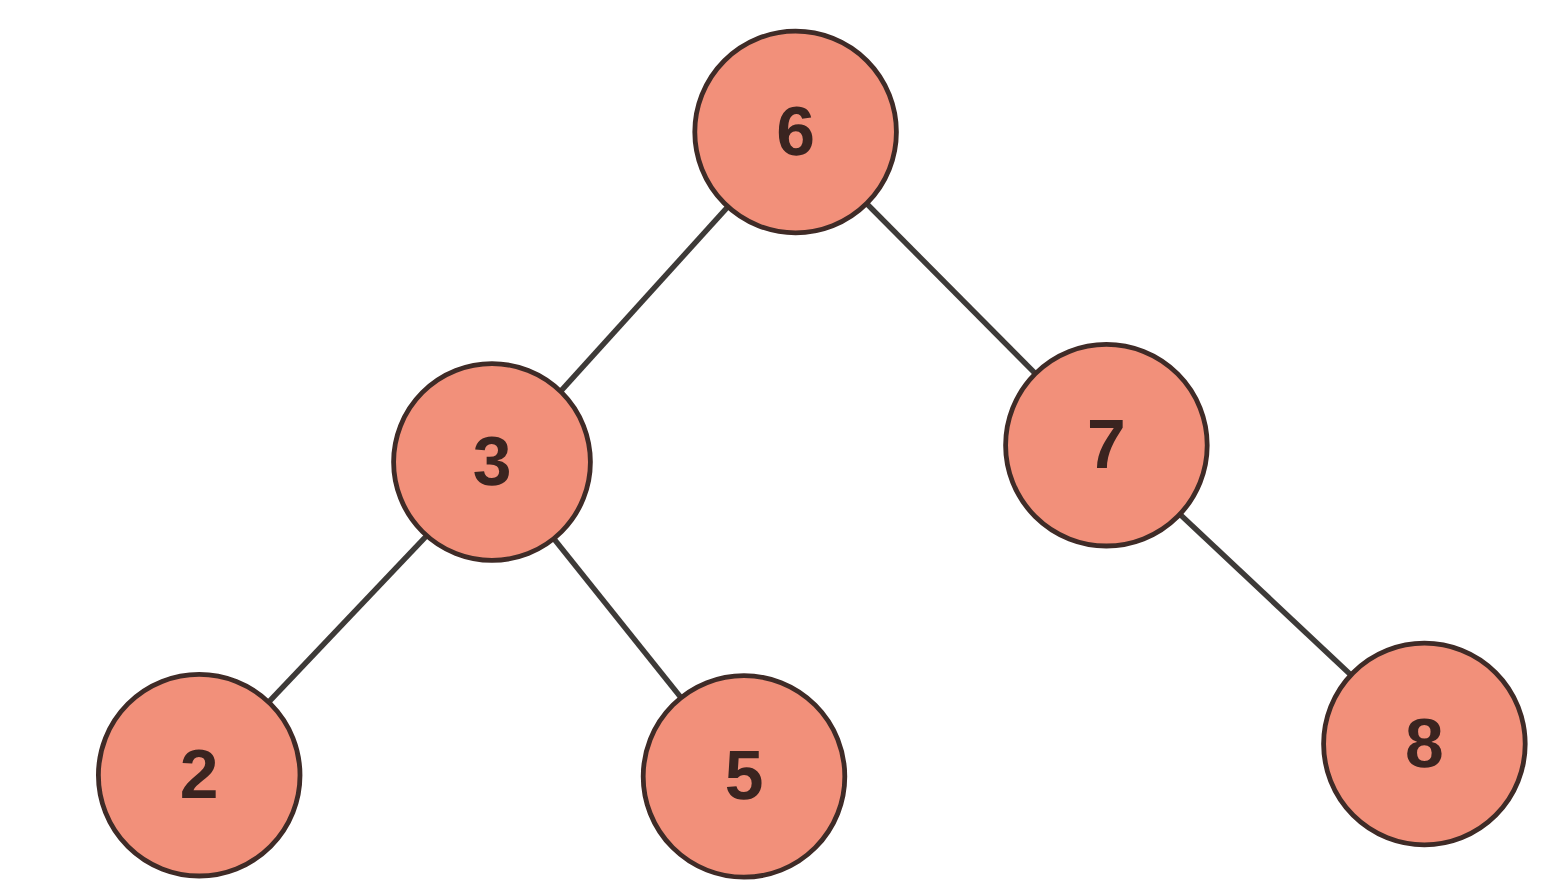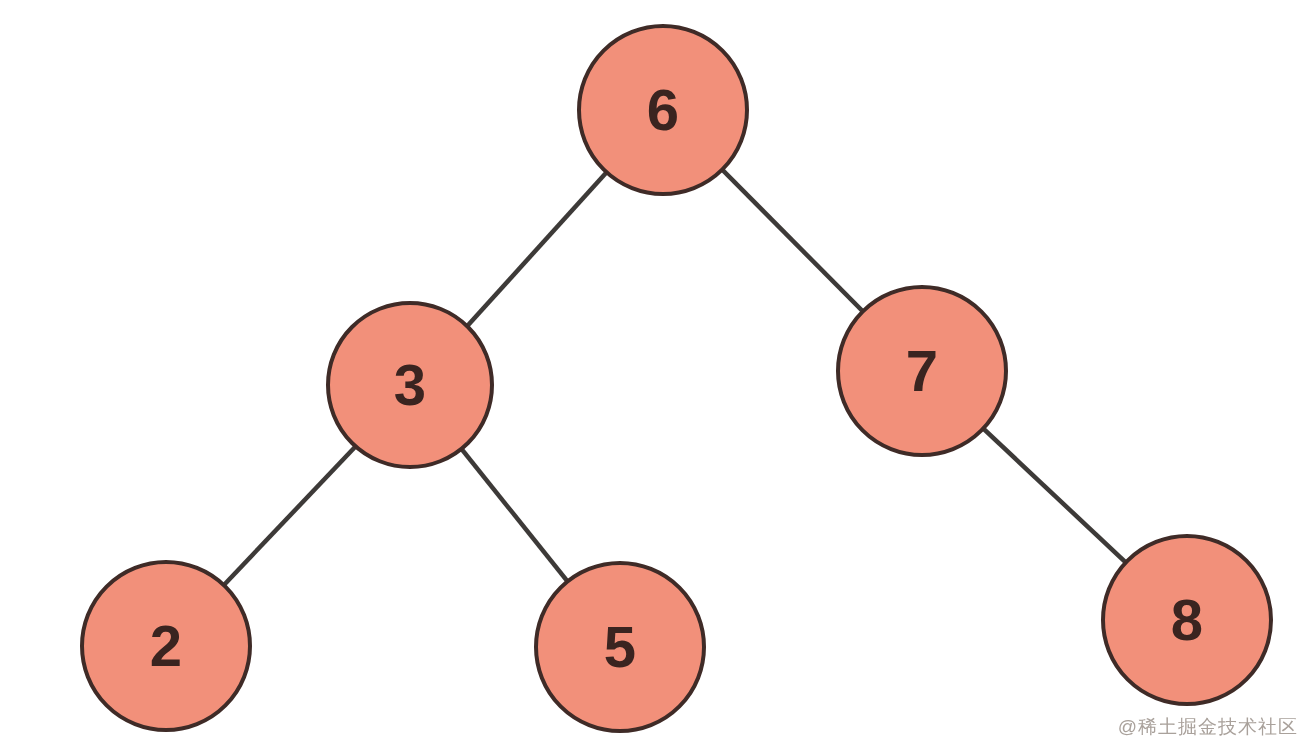--- a/index.html
+++ b/index.html
@@ -94,15 +94,14 @@
   </div>
 
   <div class="tree-node node-5">
     <span class="node-value">5</span>
   </div>
 
   <div class="tree-node node-8">
     <span class="node-value">8</span>
   </div>
 
-  <div class="watermark">@稀土掘金技术社区</div>
 
 </div>
 
 </body></html>

